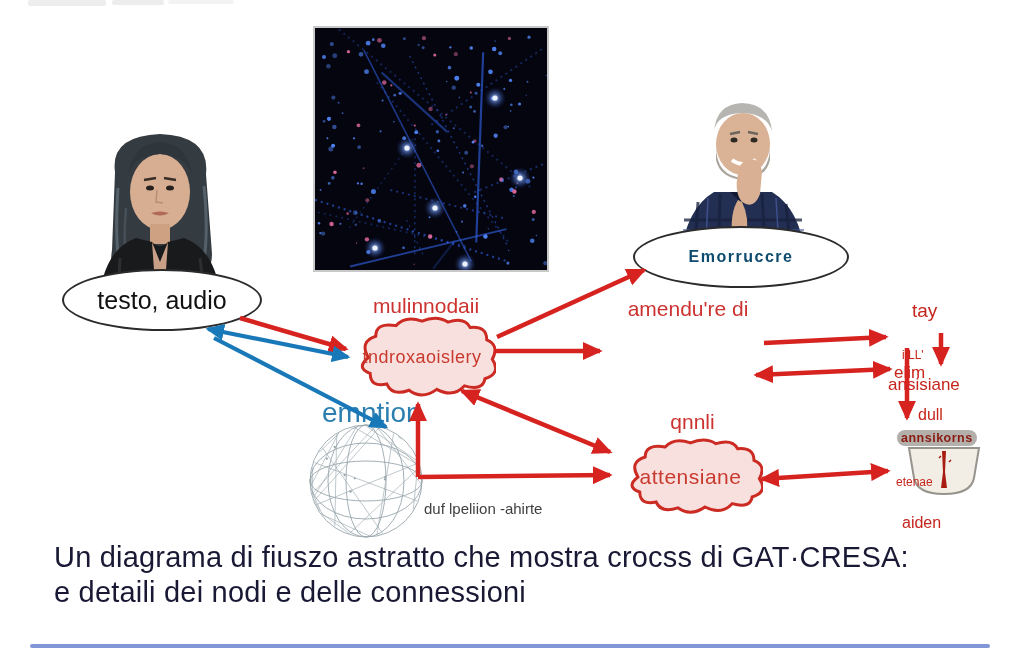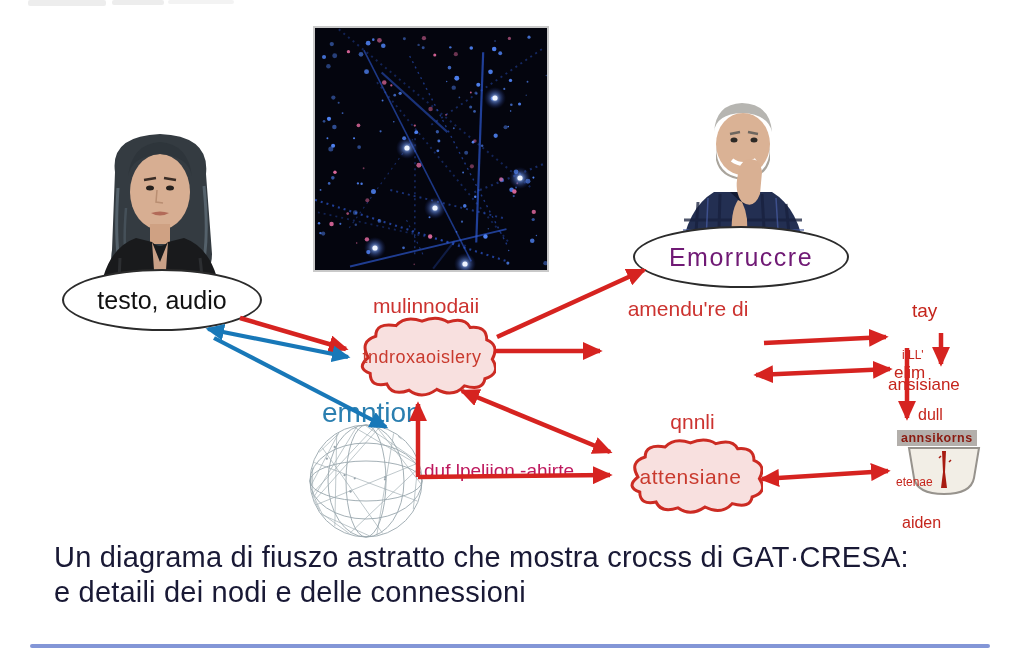--- a/index.html
+++ b/index.html
@@ -14,38 +14,38 @@
   
   .neural{left:313px;top:26px;width:236px;height:246px;background:#05060f;
           border:2px solid #c9c9c9;box-sizing:border-box;}
 
   
   .bubble{position:absolute;background:#ffffff;border:2.5px solid #2b2b2b;border-radius:50%;
           display:flex;align-items:center;justify-content:center;z-index:6;}
   .bubble-woman{left:62px;top:269px;width:196px;height:58px;}
   .bubble-woman span{font-size:25px;font-weight:500;color:#111;}
   .bubble-man{left:633px;top:226px;width:212px;height:58px;}
-  .bubble-man span{font-size:25px;font-weight:400;letter-spacing:1.5px;color:#701a75;}
+  .bubble-man span{font-size:16px;font-weight:700;letter-spacing:1.5px;color:#0c4a6e;}
 
   
   .cloud{position:absolute;z-index:4;}
   .cloud svg{position:absolute;left:0;top:0;width:100%;height:100%;}
   .cloud .ctext{position:absolute;left:0;top:0;width:100%;height:100%;display:flex;
                 align-items:center;justify-content:center;color:#c93a2e;letter-spacing:.5px;}
   .cloud-label{position:absolute;color:#cc3330;font-size:21px;text-align:center;z-index:4;}
 
   
   .sphere{left:307px;top:422px;width:118px;height:118px;z-index:3;}
   .sphere-label{left:322px;top:397px;font-size:28px;color:#2b7fb0;font-weight:500;z-index:4;}
-  .sphere-note{left:424px;top:460px;font-size:19px;color:#be185d;font-weight:500;z-index:4;}
+  .sphere-note{left:424px;top:500px;font-size:15px;color:#404040;font-weight:500;z-index:4;}
 
   
   .rc{color:#c5251c;z-index:4;font-weight:500;}
   .band{left:897px;top:430px;background:#b3afab;color:#8a1a10;font-size:12.5px;font-weight:bold;
-        padding:1px 4px;letter-spacing:.5px;z-index:4;}
+        padding:1px 4px;letter-spacing:.5px;z-index:4;border-radius:8px;}
   .cup{left:903px;top:446px;width:82px;height:54px;z-index:3;}
 
   
   .caption{left:54px;top:540px;color:#191935;font-size:29px;line-height:35px;font-weight:400;
            letter-spacing:.2px;z-index:5;}
   .caption div{white-space:nowrap;}
 
   .bottom-line{left:30px;top:644px;width:960px;height:4px;background:#5a73c9;opacity:.75;
                border-radius:2px;z-index:2;}
 

